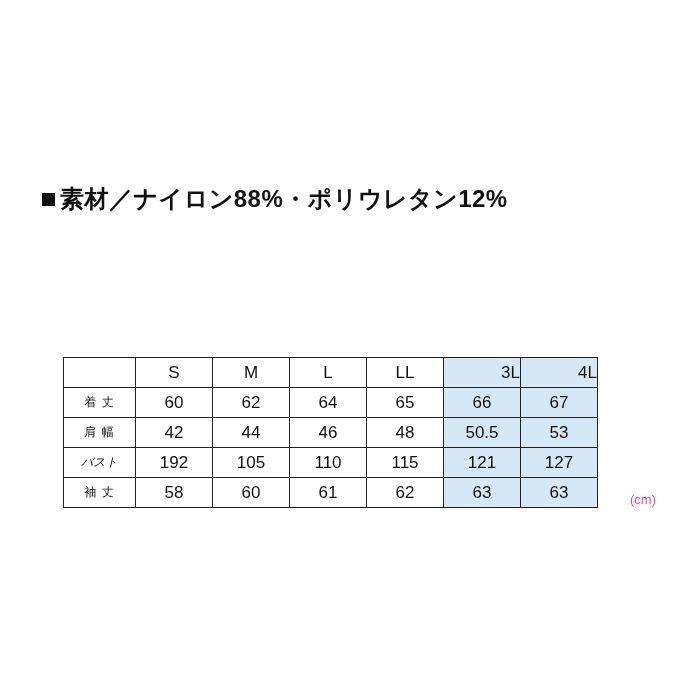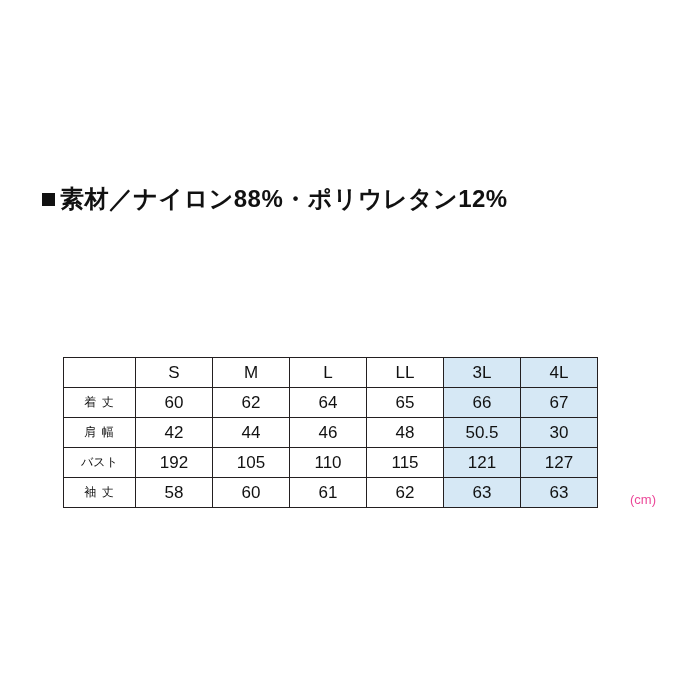--- a/index.html
+++ b/index.html
@@ -78,27 +78,29 @@
     border-left: none;
     border-top: none;
     background: #ffffff;
   }
   th.hdr {
     font-weight: normal;
   }
   th.hdr.shade,
   td.shade {
     background: #d6e8f5;
+    text-align: right;
   }
   td.rowlabel {
     letter-spacing: 1px;
     font-size: 12px;
   }
   td.rowlabel.wide {
     letter-spacing: 0px;
+    font-style: italic;
   }
 
   .unit {
     position: absolute;
     left: 630px;
     top: 492px;
     font-size: 13px;
     color: #ec4899;
   }
 </style>
@@ -146,21 +148,21 @@
           <td class="shade">66</td>
           <td class="shade">67</td>
         </tr>
         <tr>
           <td class="rowlabel">肩 幅</td>
           <td>42</td>
           <td>44</td>
           <td>46</td>
           <td>48</td>
           <td class="shade">50.5</td>
-          <td class="shade">30</td>
+          <td class="shade">53</td>
         </tr>
         <tr>
           <td class="rowlabel wide">バスト</td>
           <td>192</td>
           <td>105</td>
           <td>110</td>
           <td>115</td>
           <td class="shade">121</td>
           <td class="shade">127</td>
         </tr>

